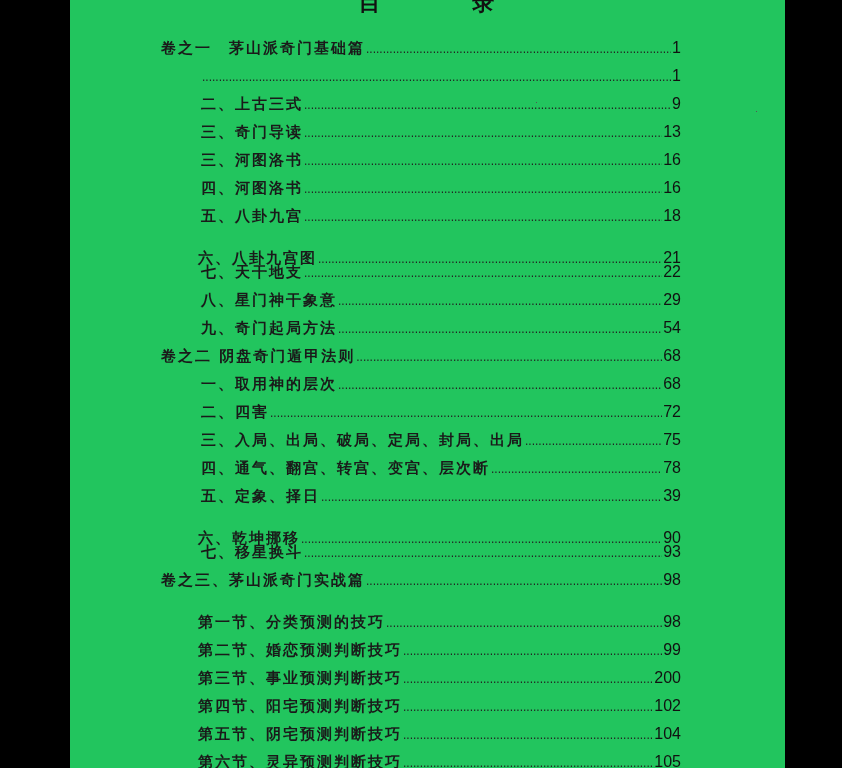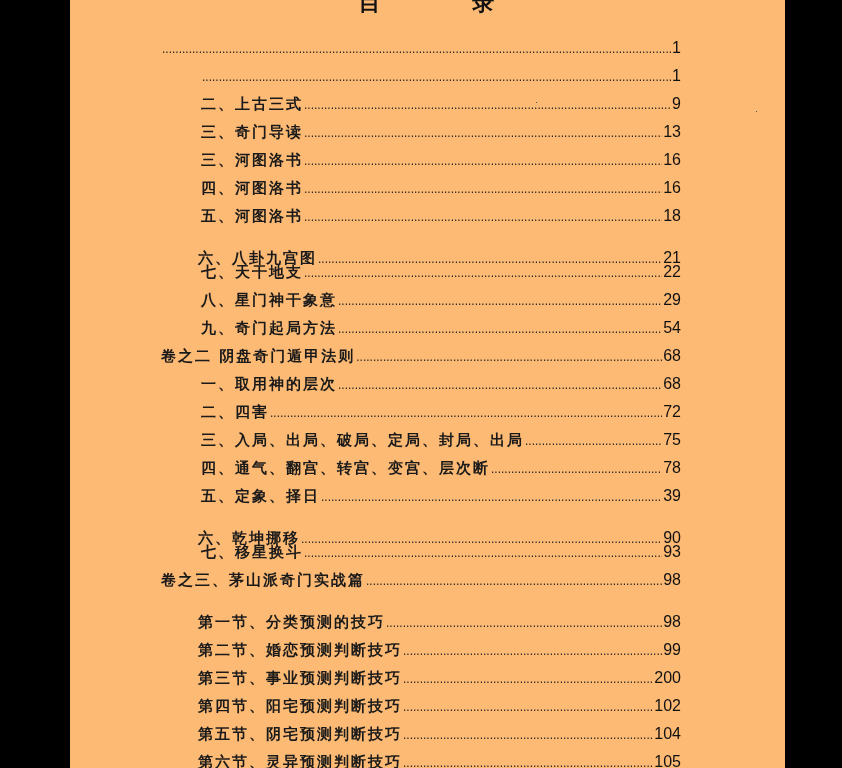--- a/index.html
+++ b/index.html
@@ -15,21 +15,21 @@
     width: 842px;
     height: 768px;
     background: #000000;
   }
   .page {
     position: absolute;
     left: 70px;
     top: 0;
     width: 715px;
     height: 768px;
-    background: #fdba74;
+    background: #22c55e;
     overflow: hidden;
   }
   .title {
     position: absolute;
     top: -10px;
     left: 0;
     width: 100%;
     text-align: center;
     font-family: "DejaVu Serif", serif;
     font-weight: bold;
@@ -98,20 +98,21 @@
 </style>
 </head>
 <body>
 
 <div class="viewer">
   <div class="page">
     <div class="title">目 录</div>
 
     <div class="toc">
       <div class="toc-row lvl0" style="top:0px">
+        <span class="label">卷之一　茅山派奇门基础篇</span>
         <span class="leader"></span>
         <span class="pagenum">1</span>
       </div>
       <div class="toc-row lvl1" style="top:28px">
         <span class="leader"></span>
         <span class="pagenum">1</span>
       </div>
       <div class="toc-row lvl1" style="top:56px">
         <span class="label">二、上古三式</span>
         <span class="leader"></span>
@@ -126,21 +127,21 @@
         <span class="label">三、河图洛书</span>
         <span class="leader"></span>
         <span class="pagenum">16</span>
       </div>
       <div class="toc-row lvl1" style="top:140px">
         <span class="label">四、河图洛书</span>
         <span class="leader"></span>
         <span class="pagenum">16</span>
       </div>
       <div class="toc-row lvl1" style="top:168px">
-        <span class="label">五、河图洛书</span>
+        <span class="label">五、八卦九宫</span>
         <span class="leader"></span>
         <span class="pagenum">18</span>
       </div>
       <div class="toc-row lvl1b" style="top:196px">
         <span class="label">六、八卦九宫图</span>
         <span class="leader"></span>
         <span class="pagenum">21</span>
       </div>
       <div class="toc-row lvl1" style="top:224px">
         <span class="label">七、天干地支</span>

